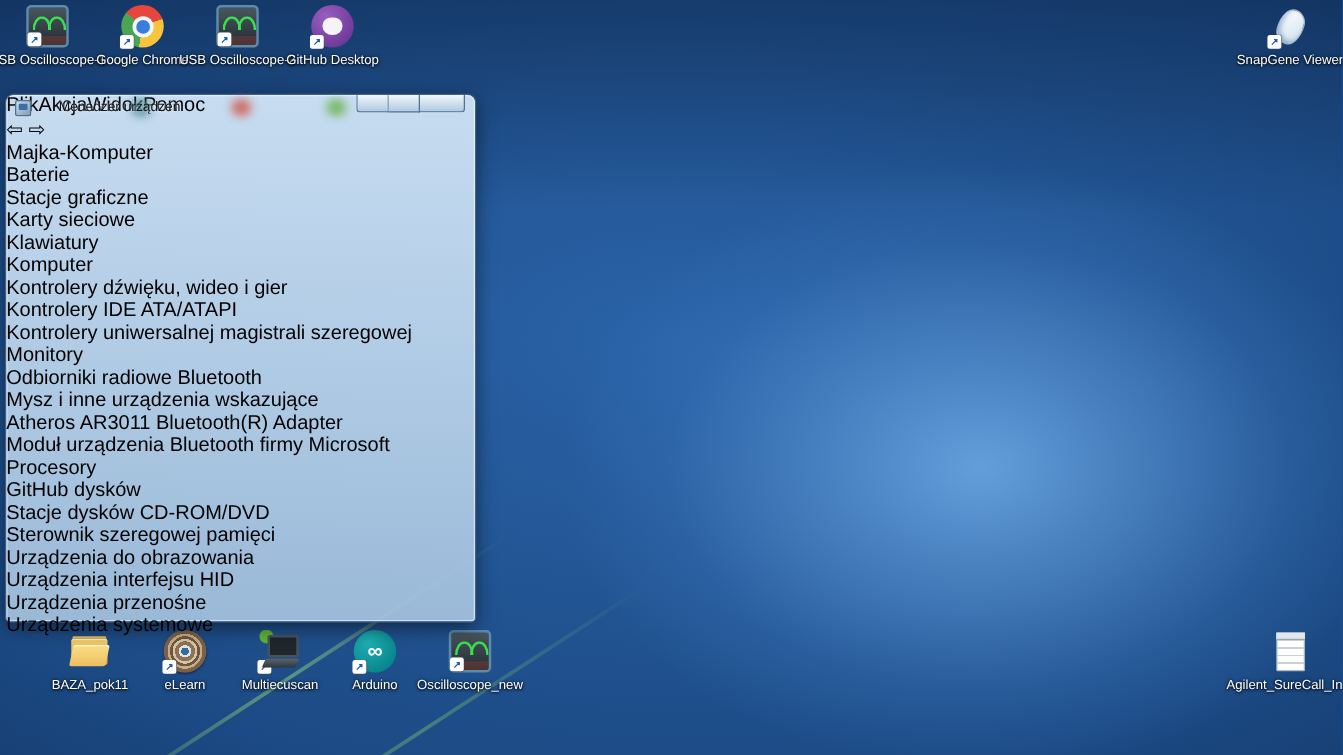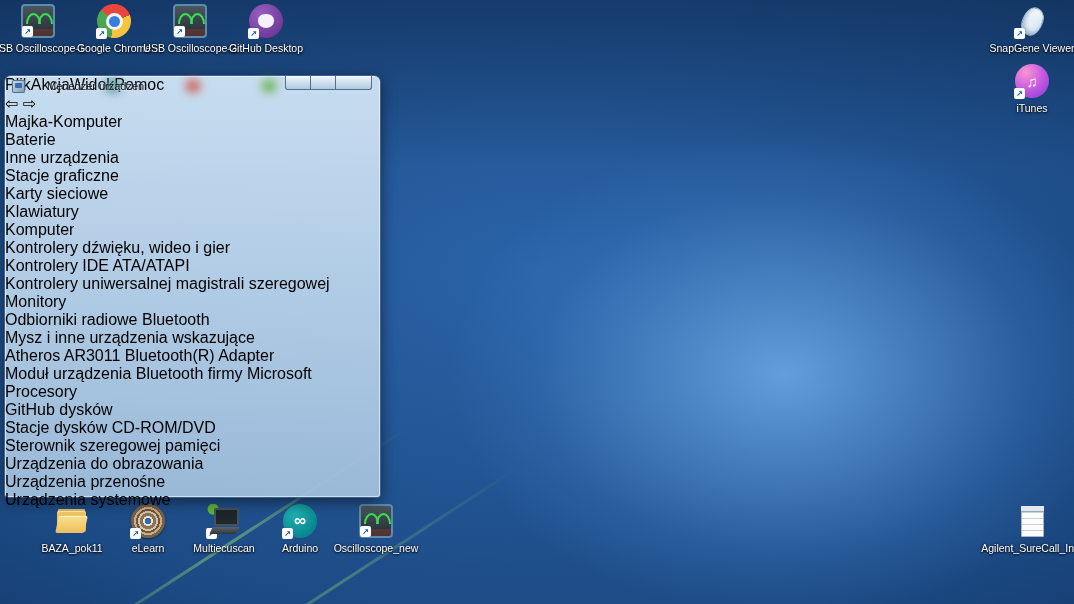--- a/index.html
+++ b/index.html
@@ -14,21 +14,21 @@
       radial-gradient(ellipse 950px 520px at 50% 45%, #2a63a8 0%, #1c4a84 70%, #123768 100%);
   }
   .streak{position:absolute;height:3px;border-radius:2px;transform:rotate(-33deg);pointer-events:none;}
   .streak.s1{left:10px;top:545px;width:430px;background:linear-gradient(90deg,transparent,rgba(170,235,120,.45),transparent);}
   .streak.s2{left:120px;top:585px;width:430px;background:linear-gradient(90deg,transparent,rgba(150,225,110,.35),transparent);}
 
   
   .icon-row{position:absolute;display:flex;}
   .icon-col{position:absolute;display:flex;flex-direction:column;}
   #icons-tl{left:0;top:4px;}
-  #icons-tr{right:0;top:4px;width:84px;gap:10px;margin-left:23px;}
+  #icons-tr{right:0;top:4px;width:84px;gap:26px;margin-left:23px;}
   #icons-b{left:2px;top:504px;margin-left:32px;}
   #icons-br{right:0;top:504px;width:84px;}
   .dicon{width:76px;display:flex;flex-direction:column;align-items:center;gap:4px;cursor:default;}
   #icons-tr .dicon,#icons-br .dicon{width:84px;}
   .dlabel{font-size:10.5px;color:#fff;text-align:center;white-space:nowrap;
     text-shadow:0 1px 2px rgba(0,0,0,.95),0 0 3px rgba(0,0,0,.7);line-height:12px;}
   .art{width:34px;height:34px;position:relative;flex:none;}
   .sc{position:absolute;left:-1px;bottom:-1px;width:11px;height:11px;background:#fff;border-radius:2px;
     box-shadow:0 0 1px #456;display:none;align-items:center;justify-content:center;}
   .sc::before{content:"\2197";font-size:8px;font-weight:bold;color:#1f5fae;line-height:1;}
@@ -288,26 +288,20 @@
       </div>
     </div>
   <div id="icons-tr" class="icon-col">
 
   <div class="dicon shortcut">
         <span class="art k-snapgene">
           <span class="sc"></span>
         </span>
         <span class="dlabel">SnapGene Viewer</span>
       </div>
-      <div class="dicon shortcut">
-        <span class="art k-itunes">
-          <span class="sc"></span>
-        </span>
-        <span class="dlabel">iTunes</span>
-      </div>
     </div>
   <div id="icons-b" class="icon-row">
 
   <div class="dicon">
         <span class="art k-folder"></span>
         <span class="dlabel">BAZA_pok11</span>
       </div>
       <div class="dicon shortcut">
         <span class="art k-cd">
           <span class="sc"></span>
@@ -377,25 +371,20 @@
           <span class="ticon k-computer"></span>
           <span class="tlabel">Majka-Komputer</span>
         </div>
         <div class="trow k-1">
           <span class="exp k-c"></span>
           <span class="ticon k-battery"></span>
           <span class="tlabel">Baterie</span>
         </div>
         <div class="trow k-1">
           <span class="exp k-c"></span>
-          <span class="ticon k-unknown"></span>
-          <span class="tlabel">Inne urządzenia</span>
-        </div>
-        <div class="trow k-1">
-          <span class="exp k-c"></span>
           <span class="ticon k-gpu"></span>
           <span class="tlabel">Stacje graficzne</span>
         </div>
         <div class="trow k-1">
           <span class="exp k-c"></span>
           <span class="ticon k-network"></span>
           <span class="tlabel">Karty sieciowe</span>
         </div>
         <div class="trow k-1">
           <span class="exp k-c"></span>
@@ -464,20 +453,25 @@
         </div>
         <div class="trow k-1">
           <span class="exp k-c"></span>
           <span class="ticon k-memory"></span>
           <span class="tlabel">Sterownik szeregowej pamięci</span>
         </div>
         <div class="trow k-1">
           <span class="exp k-c"></span>
           <span class="ticon k-imaging"></span>
           <span class="tlabel">Urządzenia do obrazowania</span>
+        </div>
+        <div class="trow k-1">
+          <span class="exp k-c"></span>
+          <span class="ticon k-hid"></span>
+          <span class="tlabel">Urządzenia interfejsu HID</span>
         </div>
         <div class="trow k-1">
           <span class="exp k-c"></span>
           <span class="ticon k-portable"></span>
           <span class="tlabel">Urządzenia przenośne</span>
         </div>
         <div class="trow k-1">
           <span class="exp k-c"></span>
           <span class="ticon k-system"></span>
           <span class="tlabel">Urządzenia systemowe</span>

